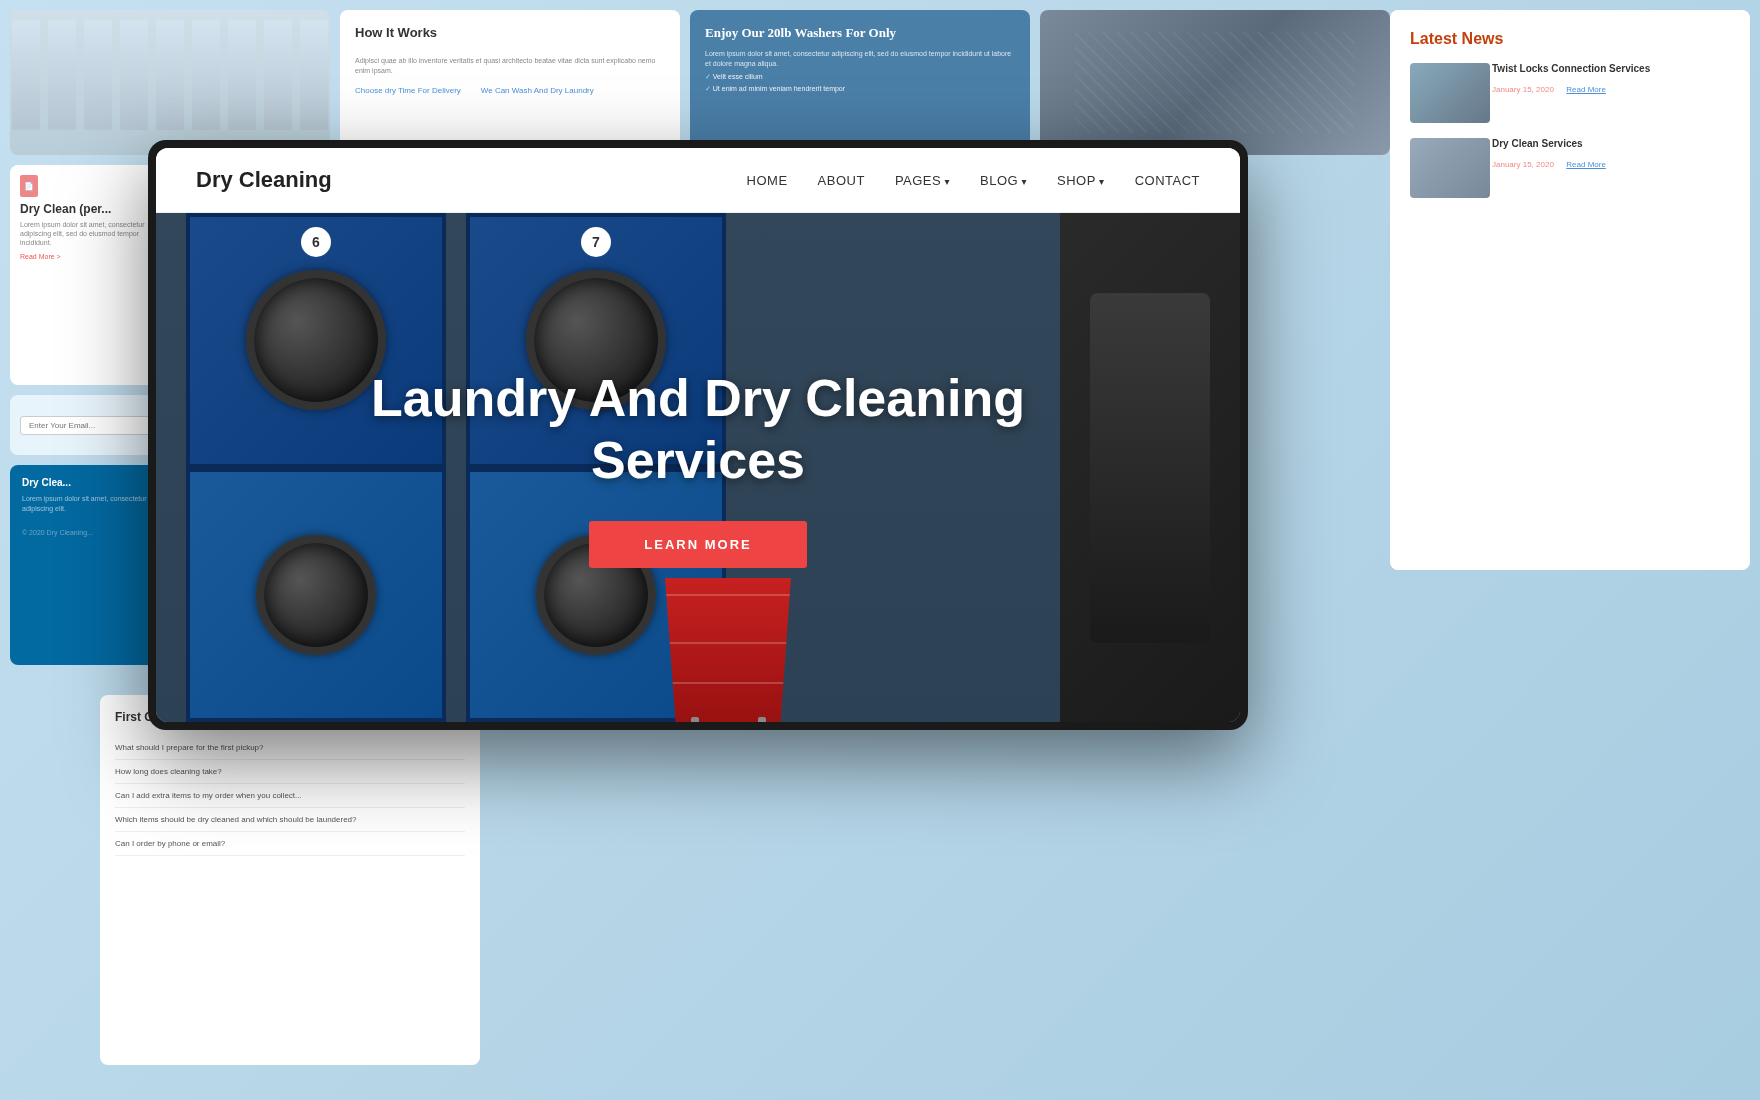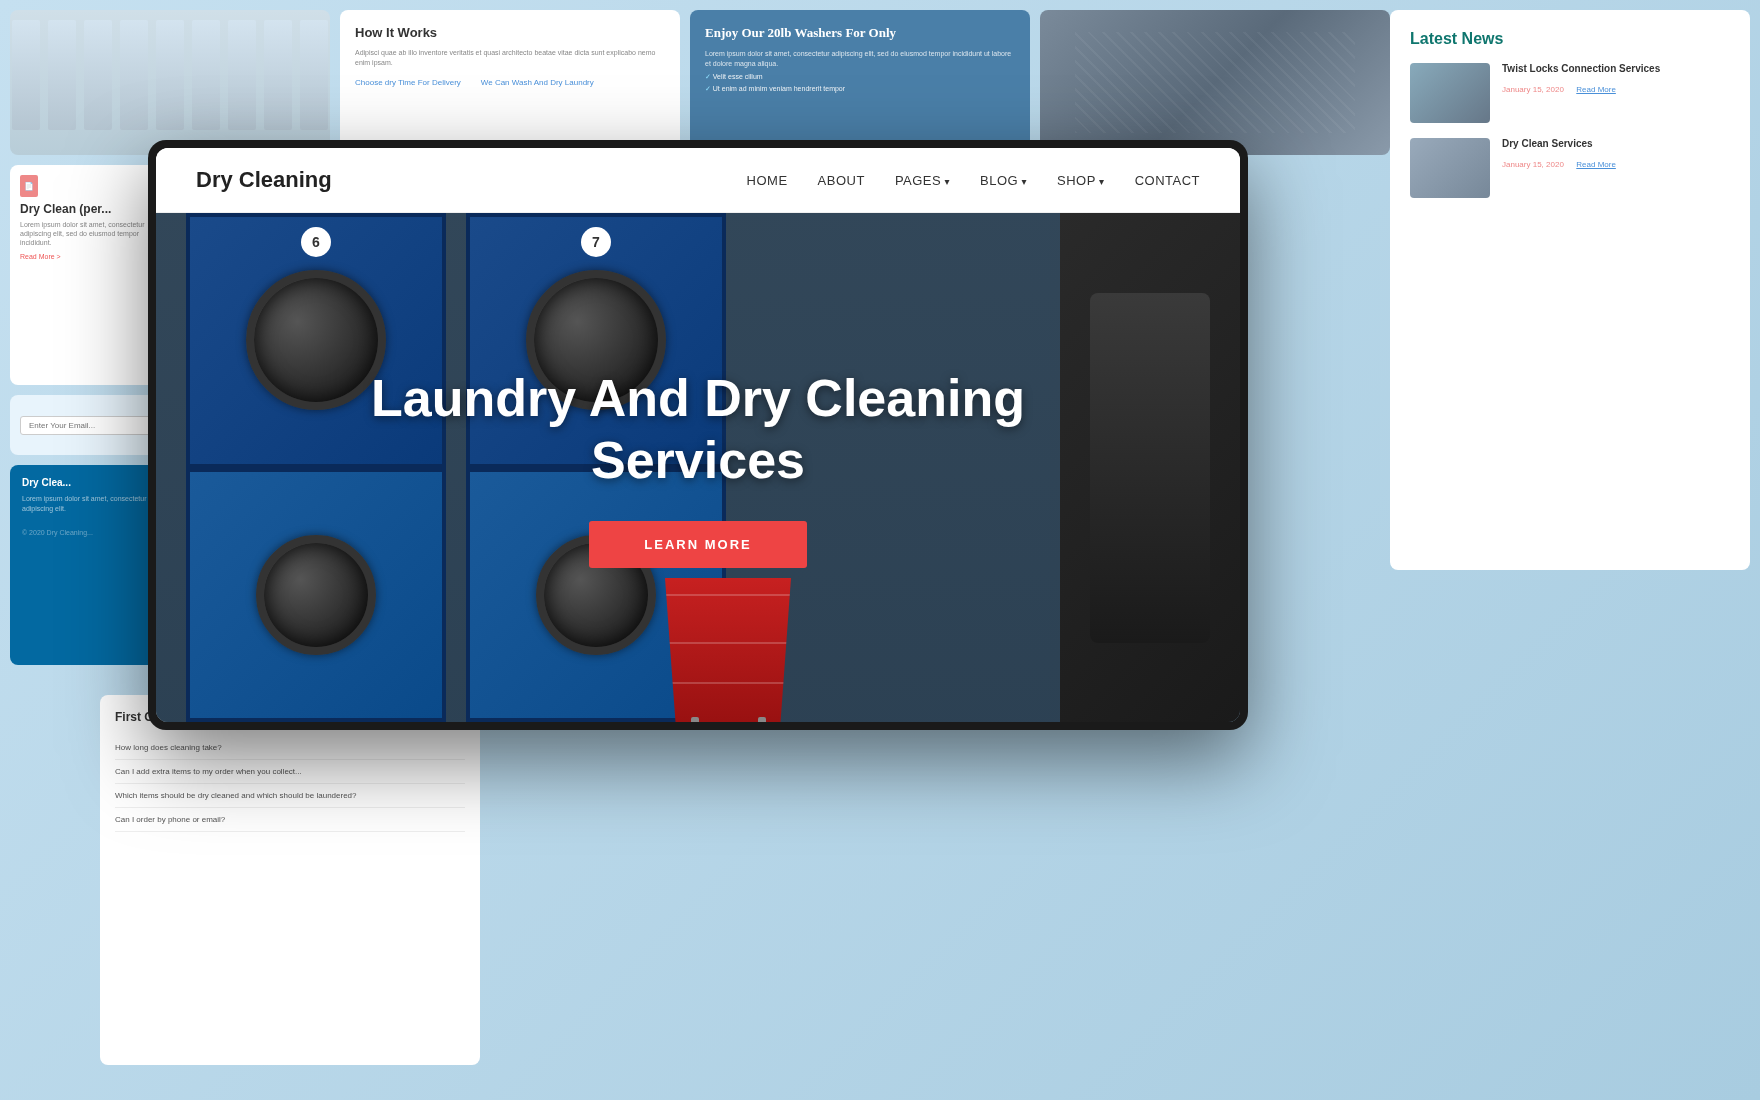--- a/index.html
+++ b/index.html
@@ -41,21 +41,21 @@
 
     
     .bg-top-center {
       top: 10px;
       left: 340px;
       width: 340px;
       height: 145px;
       background: white;
       padding: 15px;
     }
-    .bg-top-center h4 { font-size: 13px; font-weight: bold; color: #333; margin-bottom: 8px; }
+    .bg-top-center h4 { font-size: 13px; font-weight: bold; color: #333; margin-bottom: 16px; }
     .bg-top-center p { font-size: 7px; color: #888; line-height: 1.4; }
     .bg-top-center .small-items { display: flex; gap: 20px; margin-top: 10px; }
     .bg-top-center .small-item { font-size: 7px; color: #555; }
     .bg-top-center .small-item span { color: #4a90d9; font-size: 8px; }
 
     
     .bg-top-washers {
       top: 10px;
       left: 690px;
       width: 340px;
@@ -83,22 +83,22 @@
     
     .bg-news {
       top: 10px;
       right: 10px;
       width: 360px;
       height: 560px;
       background: white;
       padding: 20px;
       border-radius: 8px;
     }
-    .bg-news h3 { font-size: 16px; font-weight: bold; color: #0f766e; margin-bottom: 15px; }
-    .news-item { margin-bottom: 15px; display: flex; gap: 12px; align-items: flex-start; }
+    .bg-news h3 { font-size: 16px; font-weight: bold; color: #c2410c; margin-bottom: 15px; }
+    .news-item { margin-bottom: 15px; display: flex; gap: 2px; align-items: flex-start; }
     .news-thumb { width: 80px; height: 60px; background: linear-gradient(135deg, #9ab 0%, #789 100%); flex-shrink: 0; border-radius: 4px; }
     .news-content h5 { font-size: 10px; font-weight: bold; color: #333; margin-bottom: 4px; }
     .news-date { font-size: 8px; color: #e88; }
     .news-link { font-size: 8px; color: #4a90d9; margin-left: 8px; }
 
     
     .bg-left-dry {
       top: 165px;
       left: 10px;
       width: 155px;
@@ -476,20 +476,21 @@
 </div>
 
 <div class="bg-panel bg-footer">
   <h4>Dry Clea...</h4>
   <p>Lorem ipsum dolor sit amet, consectetur adipiscing elit.</p>
   <div class="copy">© 2020 Dry Cleaning...</div>
 </div>
 
 <div class="bg-panel bg-faq">
   <h4>First Order</h4>
+  <div class="faq-item">What should I prepare for the first pickup?</div>
   <div class="faq-item">How long does cleaning take?</div>
   <div class="faq-item">Can I add extra items to my order when you collect...</div>
   <div class="faq-item">Which items should be dry cleaned and which should be laundered?</div>
   <div class="faq-item">Can I order by phone or email?</div>
 </div>
 
 <div class="bg-stats">
   <div class="stat-item">
     <div class="stat-icon">♥</div>
     <div class="stat-num">4045</div>

